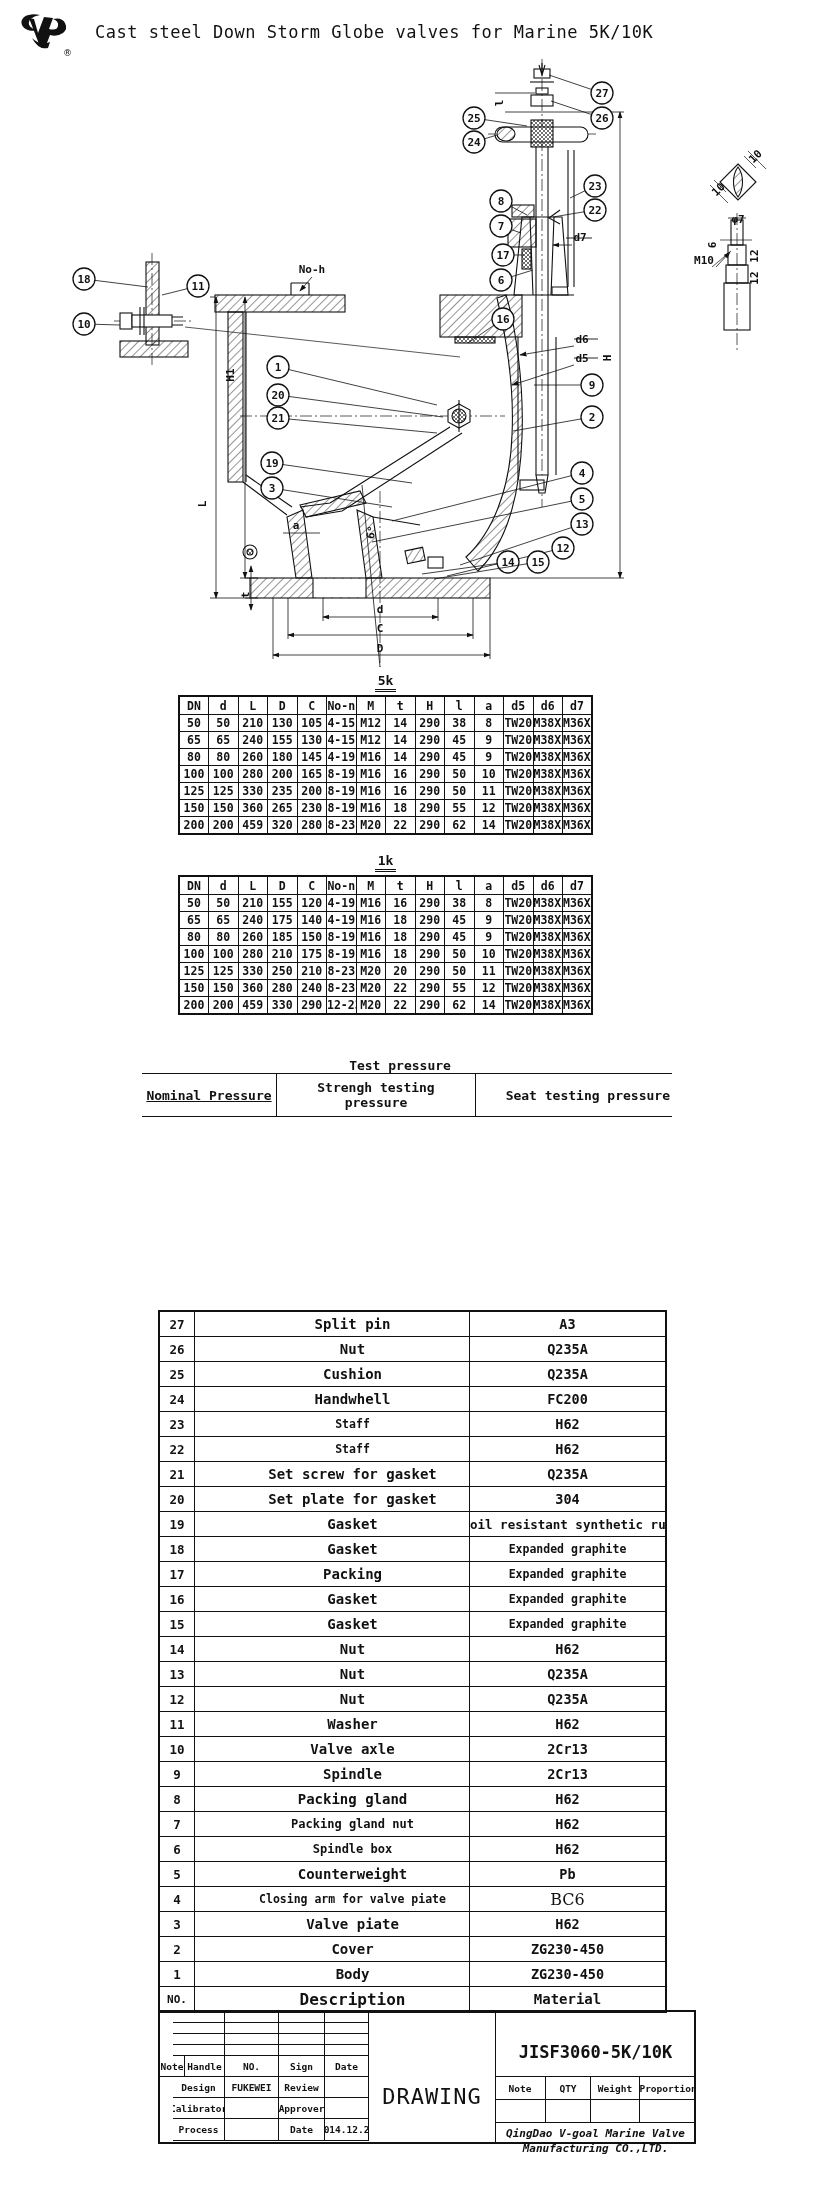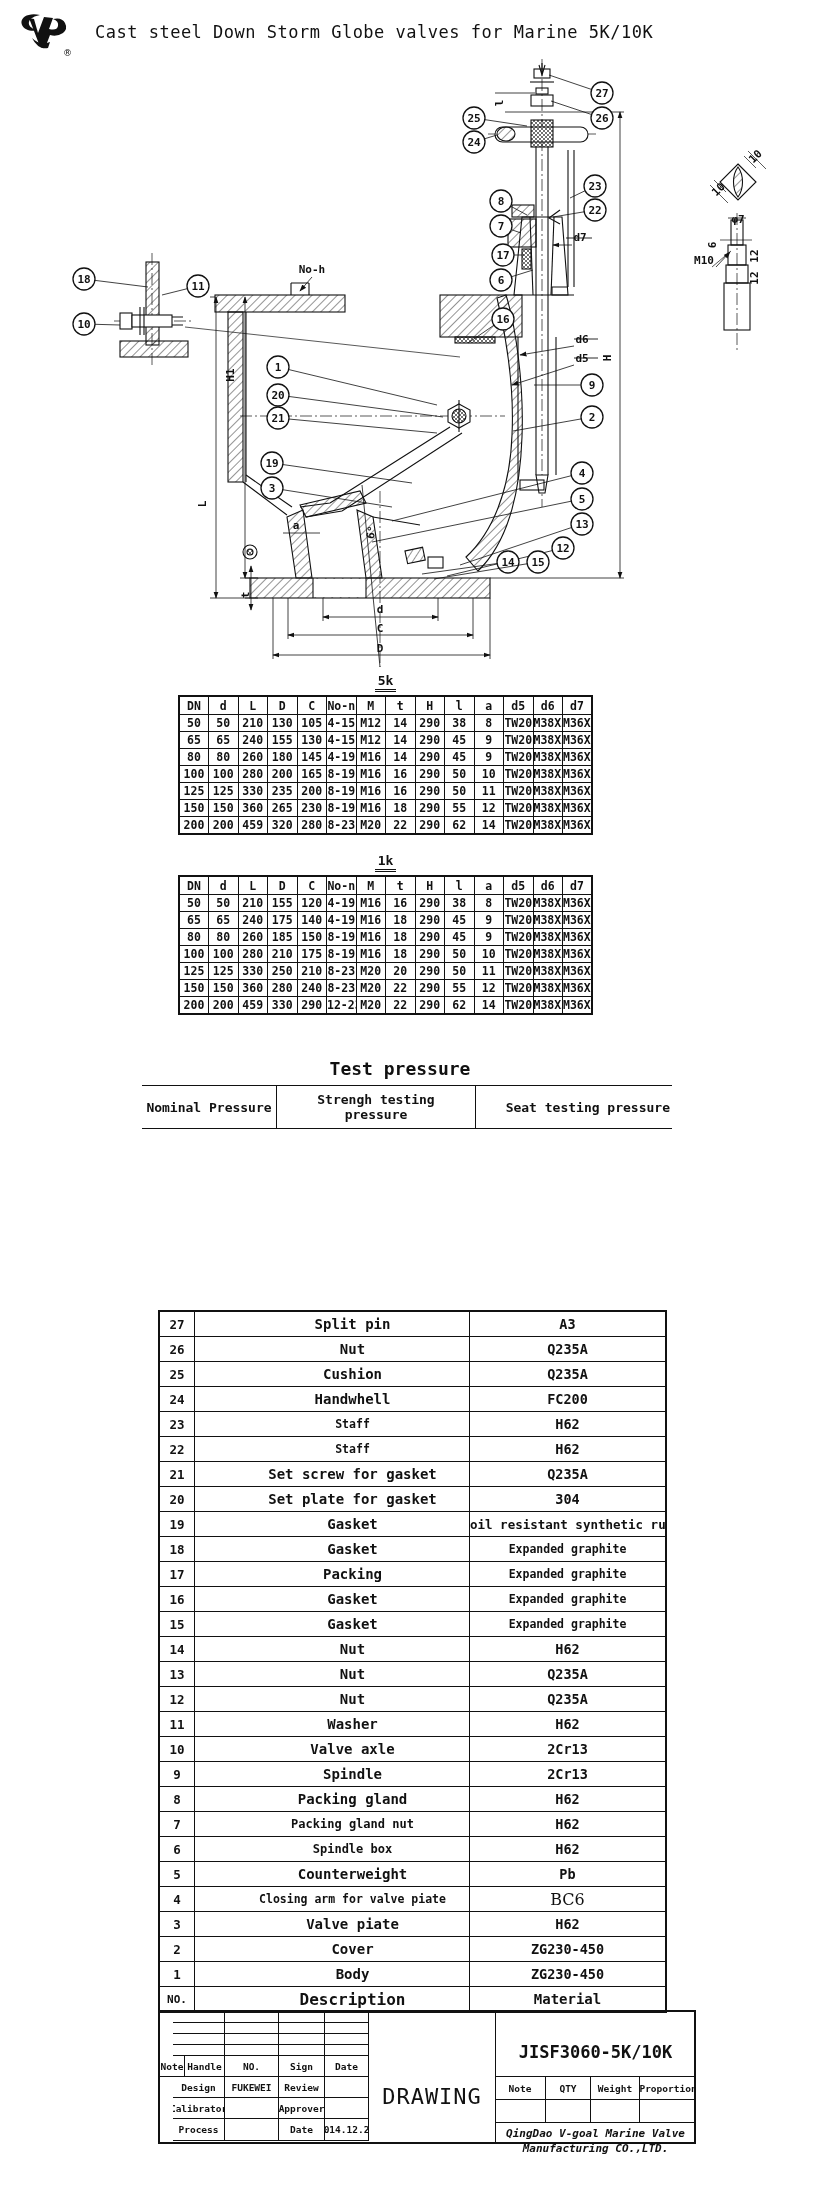--- a/index.html
+++ b/index.html
@@ -18,24 +18,24 @@
   
   .dimwrap{width:415px;text-align:center;}
   .dimlabel{display:inline-block;font-size:13px;font-weight:bold;border-bottom:3px double #111;padding:0 3px 1px 3px;margin-bottom:3px;}
   table.dim{border-collapse:collapse;width:415px;table-layout:fixed;margin:0 auto;border-radius:8px;}
   table.dim th,table.dim td{border:1px solid #111;font-size:11.5px;font-weight:bold;text-align:center;padding:0;overflow:hidden;white-space:nowrap;}
   table.dim th{height:17px;}
   table.dim td{height:16px;}
   table.dim{border:2px solid #111;}
   
   #testwrap{left:142px;top:1058px;width:516px;text-align:center;}
-  #test-title{font-size:18px;font-weight:bold;margin-bottom:6px;}
+  #test-title{font-size:13px;font-weight:bold;margin-bottom:0;}
   table.test{border-collapse:collapse;width:516px;table-layout:fixed;}
   table.test td{border-left:1.5px solid #111;font-size:13px;font-weight:bold;text-align:center;padding:1px 2px;}
-  table.test td:first-child{border-left:none;}
+  table.test td:first-child{border-left:none;text-decoration:underline;}
   table.test tr.h td{border-top:1.5px solid #111;border-bottom:1.5px solid #111;height:40px;}
   table.test tr.v td{border-bottom:1.5px solid #111;height:32px;}
   
   table.parts{border-collapse:collapse;position:absolute;left:158px;top:1310px;width:462px;table-layout:fixed;border:2px solid #111;}
   table.parts td{border:1.5px solid #111;height:24px;text-align:center;font-weight:bold;padding:0;overflow:hidden;white-space:nowrap;}
   table.parts td.n{width:34px;font-size:12.5px;}
   table.parts td.d{width:233px;font-size:14px;padding-left:41px;}
   table.parts td.m{width:195px;font-size:13.5px;}
   table.parts tr:nth-child(5) td.d,table.parts tr:nth-child(6) td.d{font-size:11.5px;}
   table.parts tr:nth-child(9) td.m{font-size:12.5px;}

